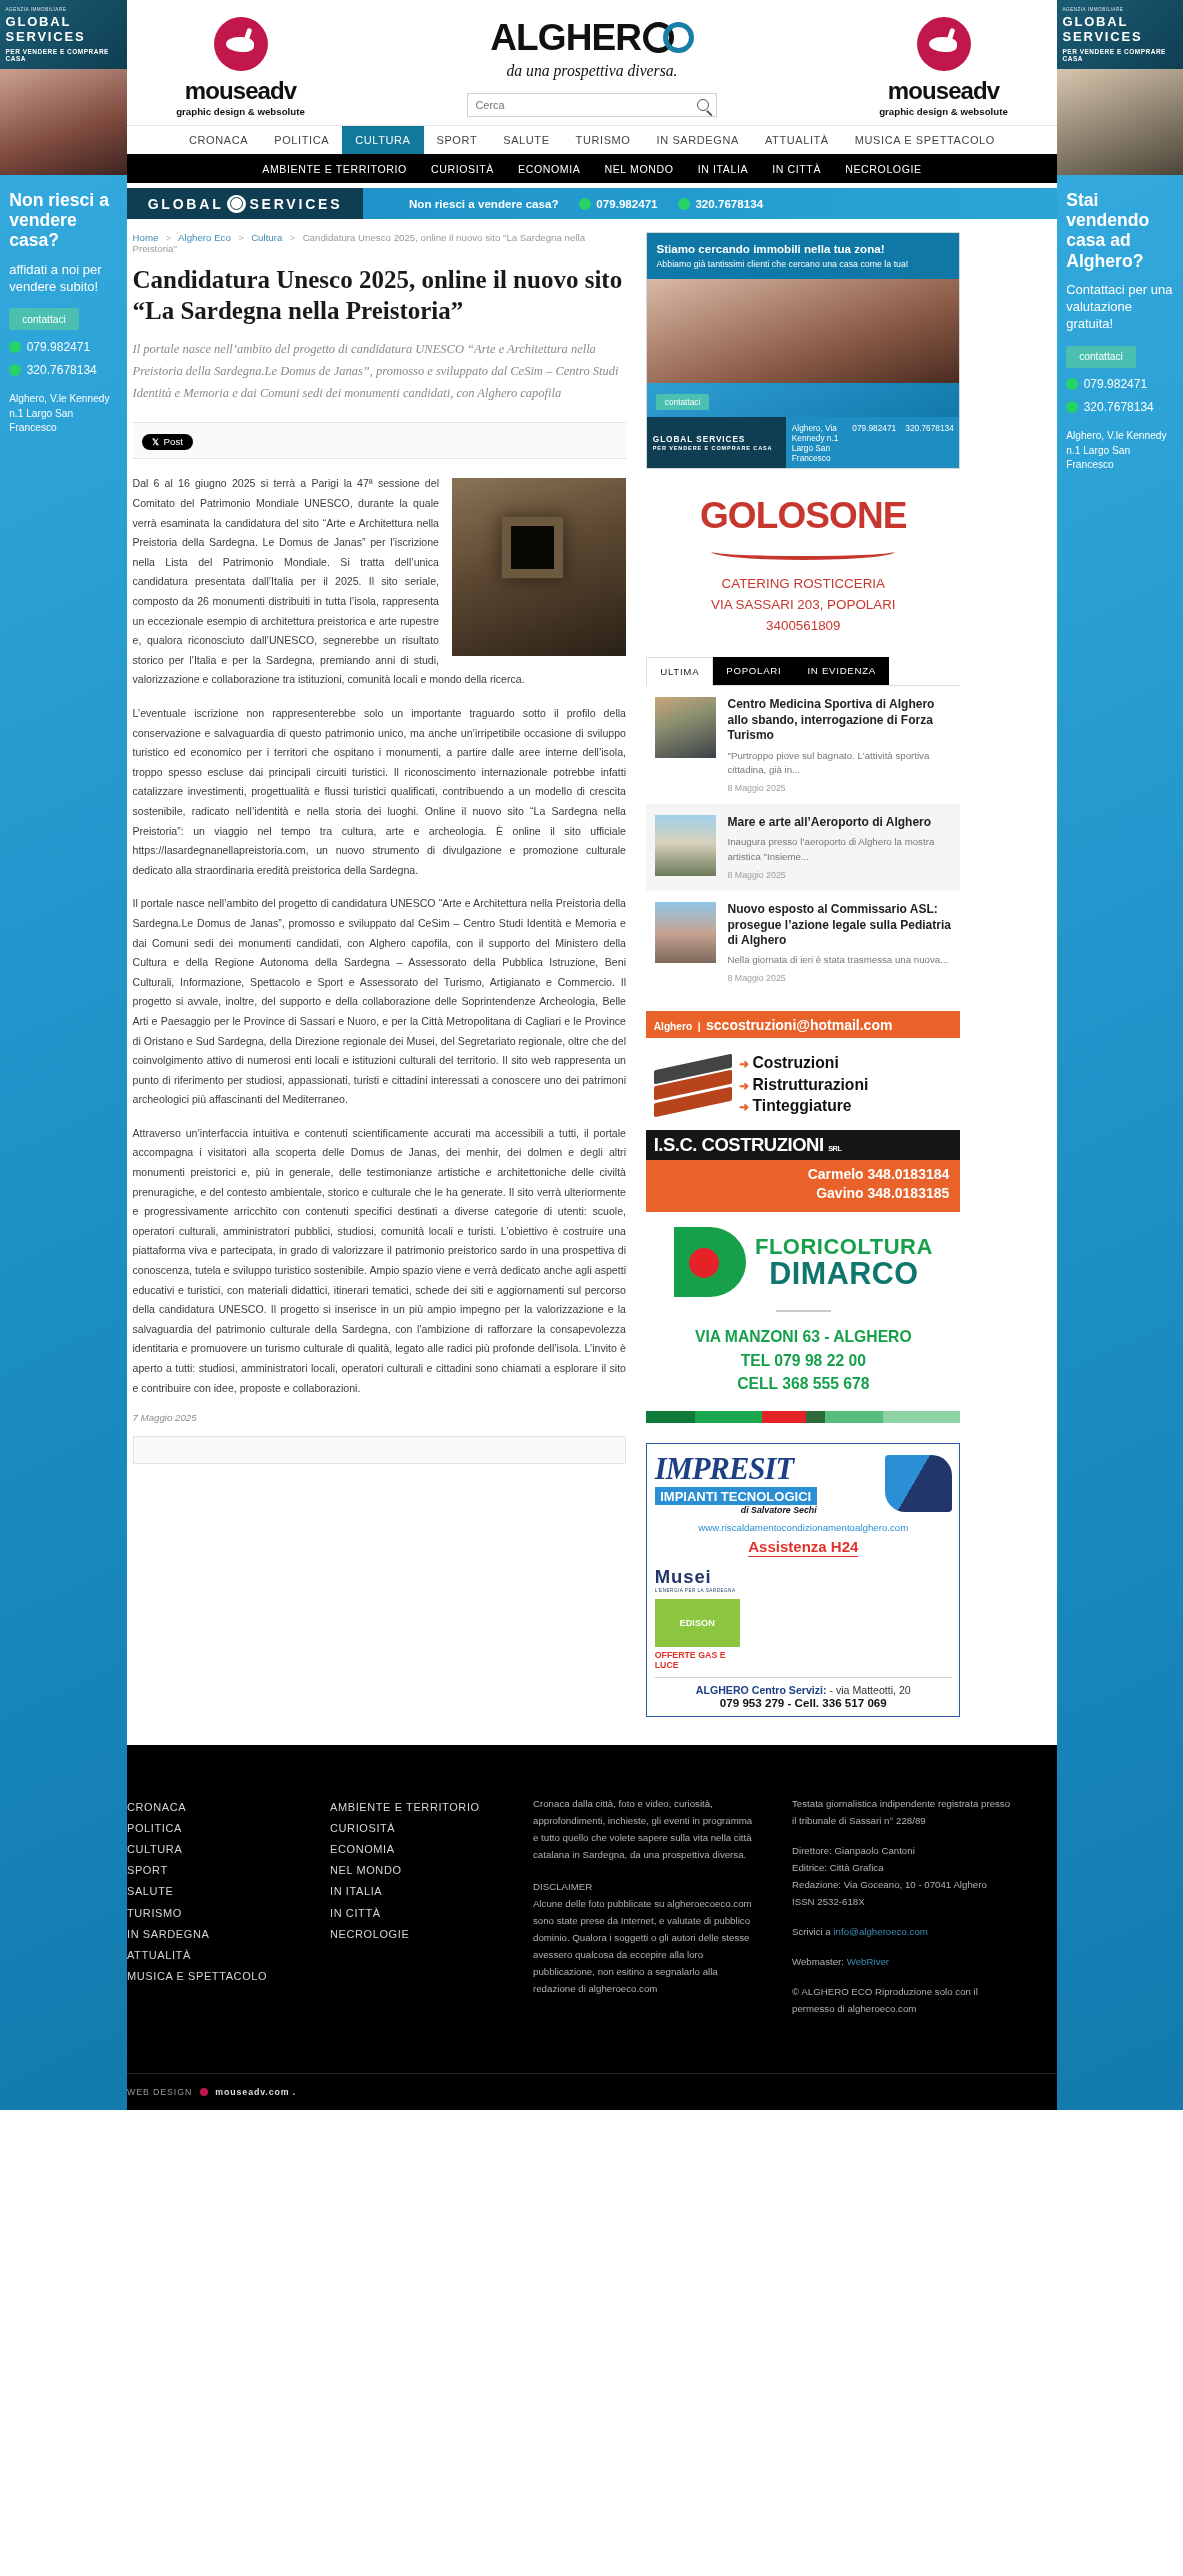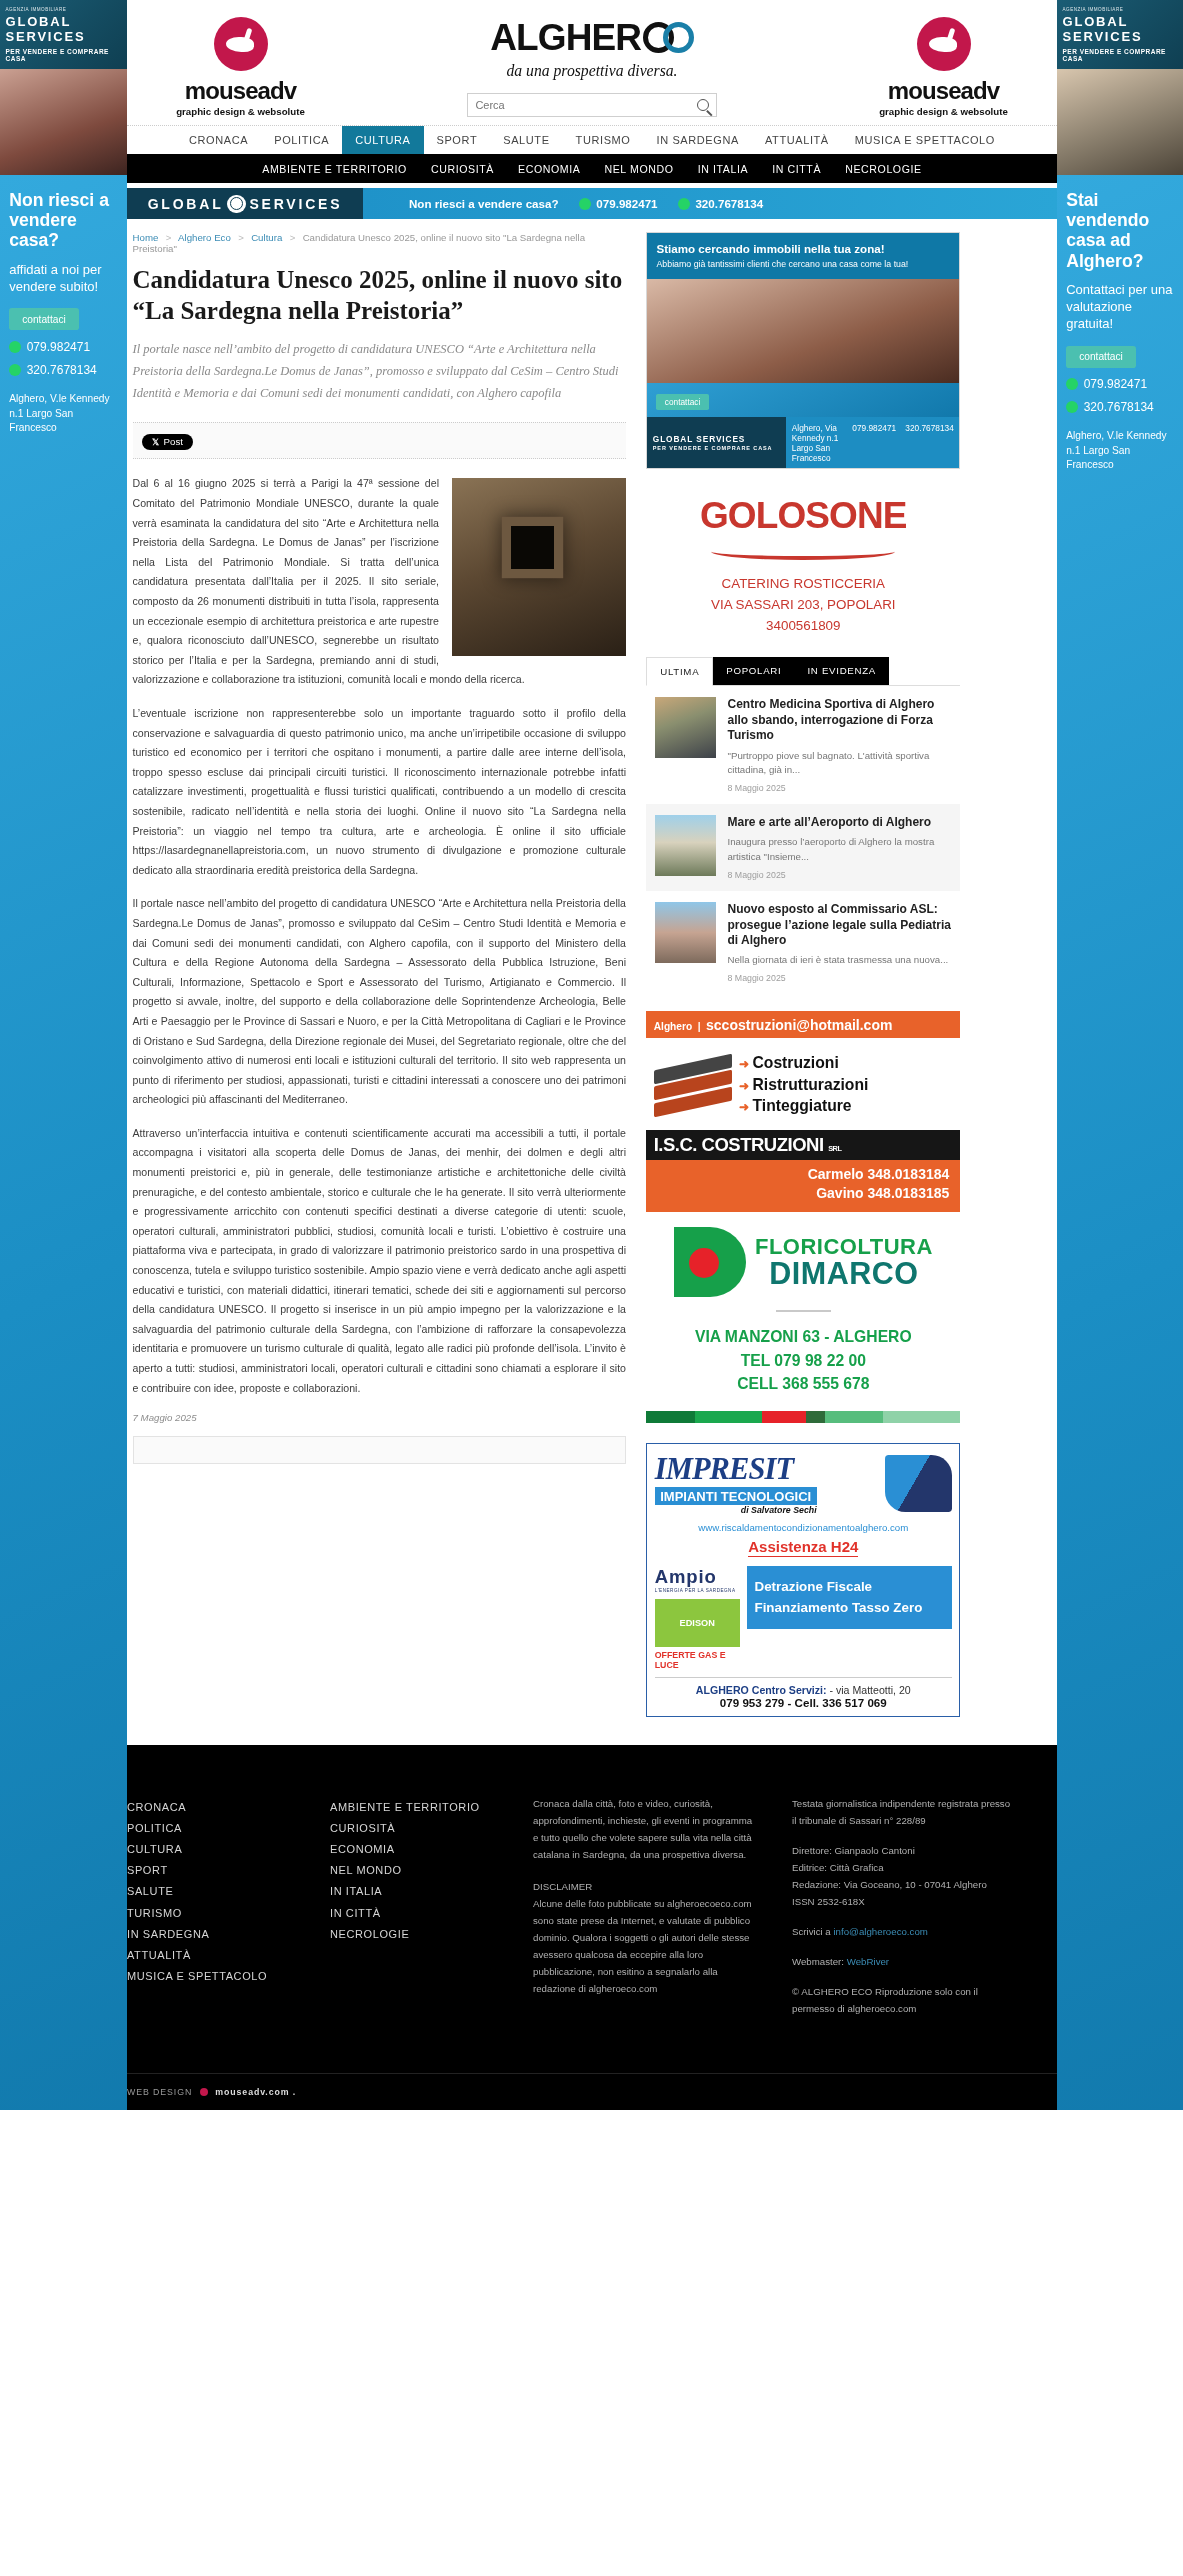--- a/index.html
+++ b/index.html
@@ -492,28 +492,24 @@
               <div class="it">IMPIANTI TECNOLOGICI</div>
               <div class="sal">di Salvatore Sechi</div>
             </div>
             <div style="width:67px;height:57px;background:linear-gradient(120deg,#2a8fd4 45%,#23366b 45%);
                         border-radius:3.7px 20.3px 3.7px 20.3px;"></div>
           </div>
           <div class="url">www.riscaldamentocondizionamentoalghero.com</div>
           <div style="text-align:center;"><span class="h24">Assistenza H24</span></div>
           <div style="display:flex;gap:7.4px;margin-top:9.2px;align-items:flex-start;">
             <div style="width:85px;">
-              <div class="gaxa">Ampio</div>
+              <div class="gaxa">Musei</div>
               <div class="gaxasub">L'ENERGIA PER LA SARDEGNA</div>
               <div class="edison" style="margin-top:5.5px;">EDISON</div>
               <div class="offerte">OFFERTE GAS E LUCE</div>
-            </div>
-            <div class="detr" style="flex:1;">
-              <div>Detrazione Fiscale</div>
-              <div>Finanziamento Tasso Zero</div>
             </div>
           </div>
           <div class="bot">
             <div class="b1">
               <span>ALGHERO Centro Servizi:</span>
               <span style="font-weight:400;color:#333;">- via Matteotti, 20</span>
             </div>
             <div class="b2">079 953 279  -  Cell. 336 517 069</div>
           </div>
         </div>

